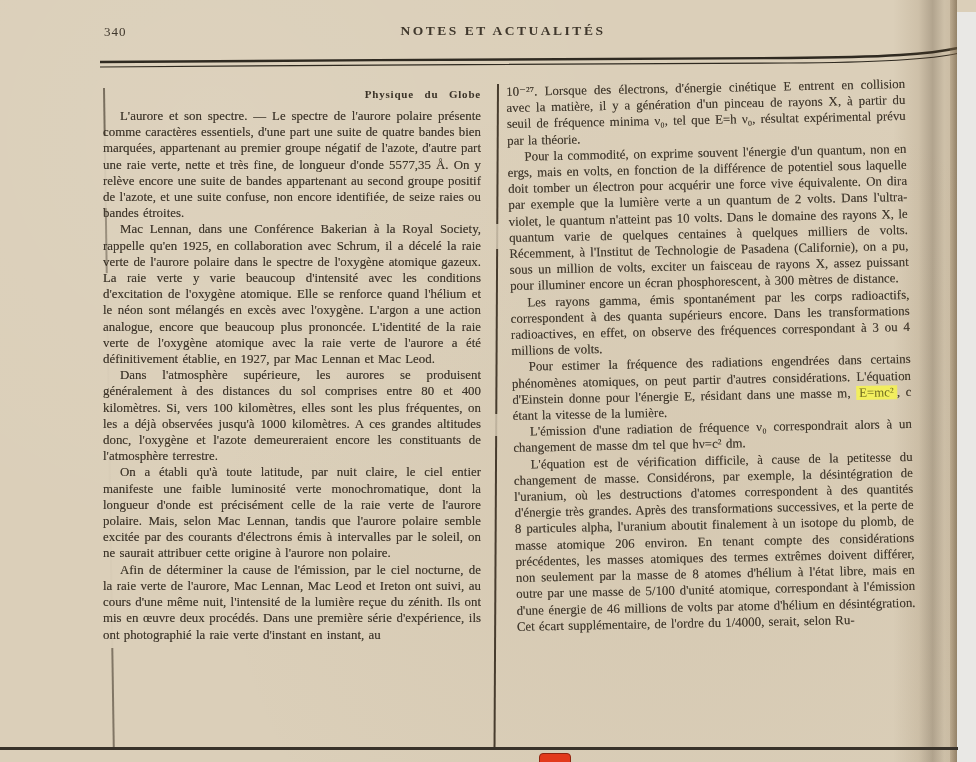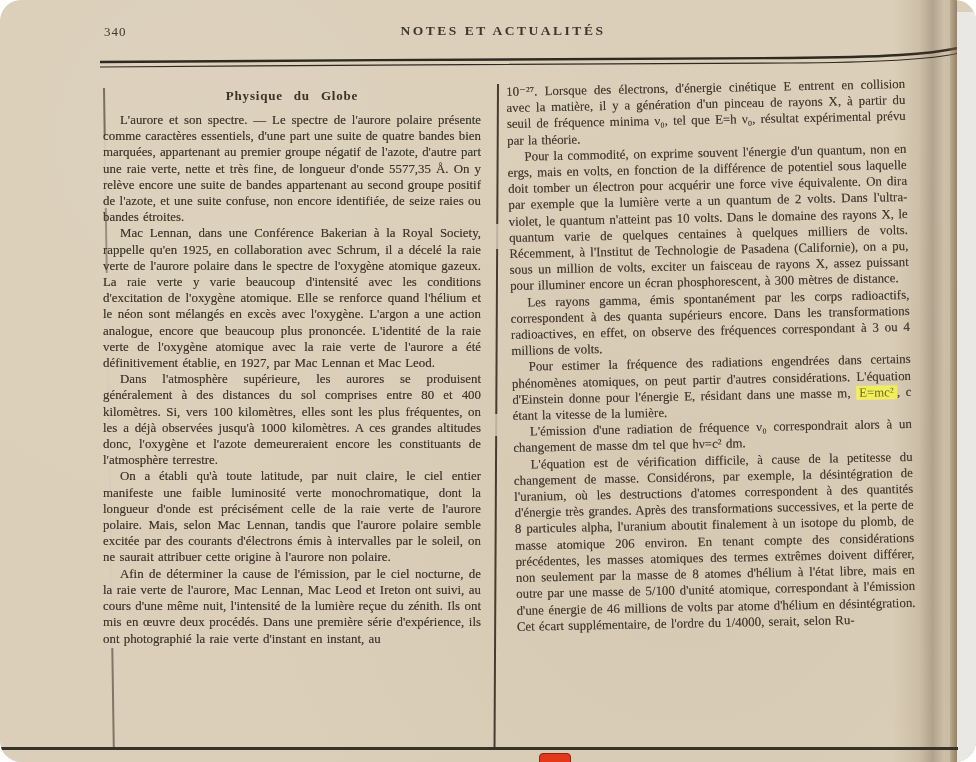--- a/index.html
+++ b/index.html
@@ -4,30 +4,29 @@
 <style>
   html,body{margin:0;padding:0;}
   .scan{
     position:relative; width:976px; height:762px; overflow:hidden;
     background:#dbcfb9;
     background-image:
       radial-gradient(circle at 22% 18%, rgba(255,255,255,0.06), rgba(255,255,255,0) 45%),
       radial-gradient(circle at 70% 70%, rgba(120,95,60,0.05), rgba(120,95,60,0) 55%);
     font-family:"Liberation Serif","DejaVu Serif",serif;
     color:#3f372c;
-    border-radius:21px;
   }
   .page-num{position:absolute;left:104px;top:24px;font-size:13px;letter-spacing:1px;}
   .journal-title{position:absolute;left:103px;top:23px;width:800px;text-align:center;
     font-size:13.5px;font-weight:bold;letter-spacing:2.5px;}
   .header-rule{position:absolute;left:98px;top:46px;}
   .col-left{position:absolute;left:103px;top:88px;width:378px;}
   .col-right{position:absolute;left:506px;top:84px;width:399px;
     transform:rotate(-1.15deg);transform-origin:0 0;}
-  .section-title{margin:0 0 8px 0;text-align:center;font-weight:bold;font-size:13px;
+  .section-title{margin:0 0 8px 0;text-align:right;font-weight:bold;font-size:11px;
     letter-spacing:0.8px;word-spacing:7px;color:#3a3227;}
   p.body{margin:0;text-align:justify;text-indent:17px;font-size:12.9px;line-height:16.2px;
     hyphens:auto;-webkit-hyphens:auto;word-spacing:1px;
     text-shadow:0 0 0.4px rgba(62,52,40,0.55);}
   p.body.cont{text-indent:0;}
   .lead{font-weight:normal;}
   mark.formula{background:#f2ee5e;color:#6f6a20;padding:0 3px;text-shadow:none;}
   .divider{position:absolute;left:497px;top:84px;width:2px;height:664px;
     transform:rotate(0.3deg);transform-origin:0 0;
     background:repeating-linear-gradient(180deg,

